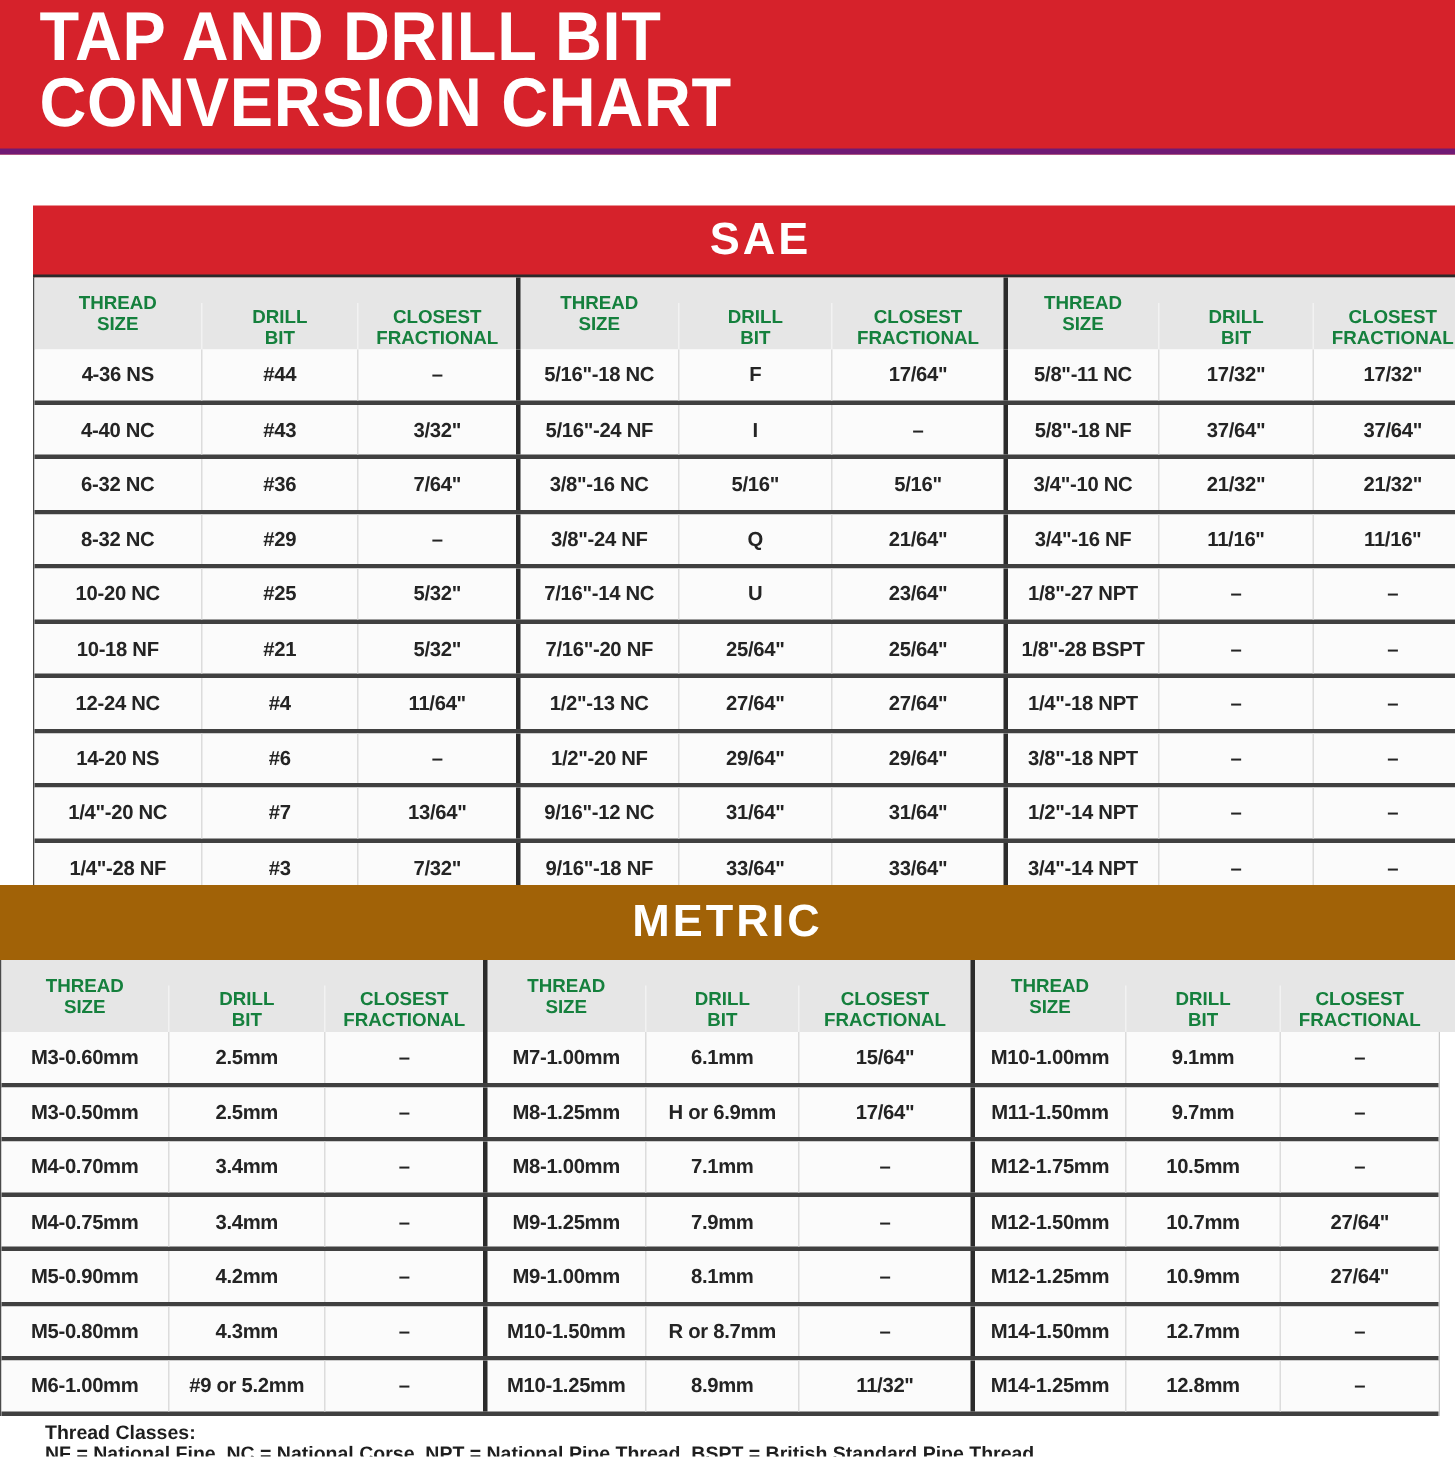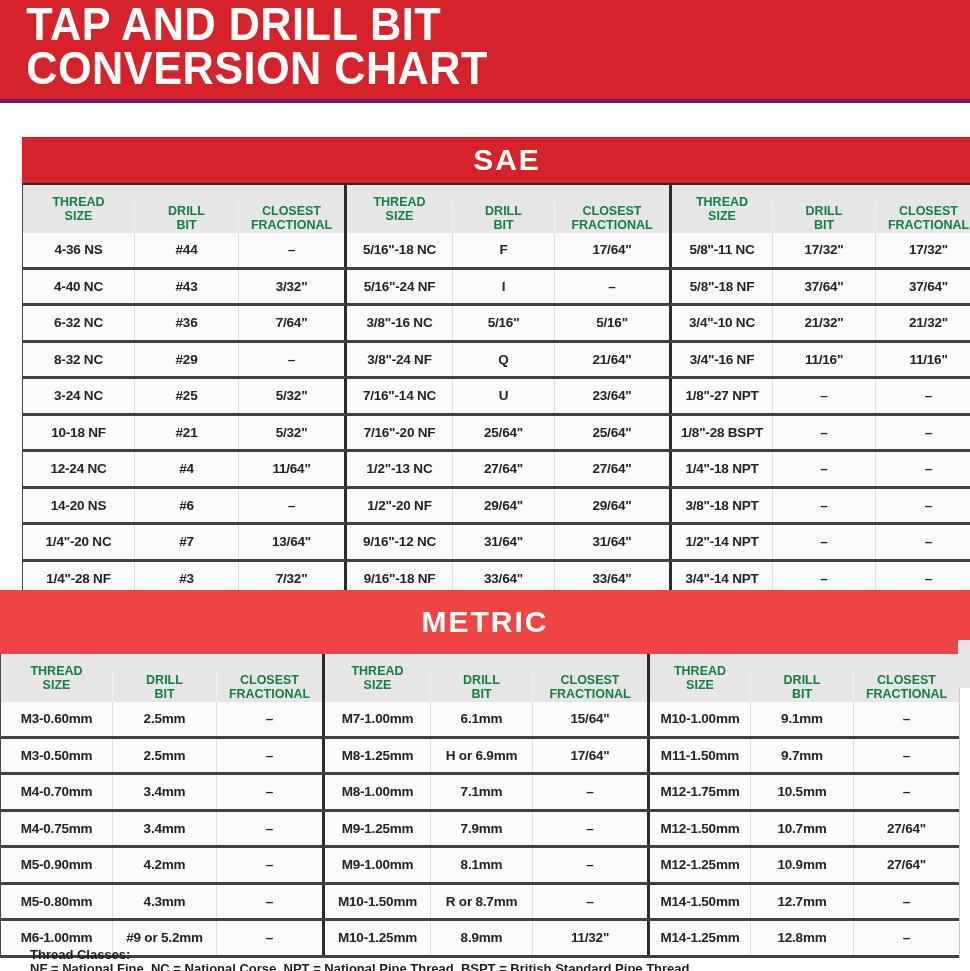--- a/index.html
+++ b/index.html
@@ -11,21 +11,21 @@
   .banner{position:absolute;top:0;left:0;width:970px;height:99px;background:#D6222B;border-bottom:4px solid #701a75;}
   .title{color:#ffffff;font-weight:900;font-size:46px;line-height:44px;padding:2px 0 0 28px;
          letter-spacing:0.5px;transform:scaleX(0.94);transform-origin:left top;white-space:nowrap;}
   
   .section{position:absolute;left:0;width:970px;}
   #sae-section{top:137px;padding-left:22px;}
   #metric-section{top:590px;}
   .bar{display:flex;align-items:center;justify-content:center;color:#ffffff;
        font-size:30px;font-weight:900;letter-spacing:2px;}
   .bar-red{height:46px;background:#D6222B;border-bottom:2px solid #2A2A2A;}
-  .bar-black{height:64px;background:#ef4444;}
+  .bar-black{height:50px;background:#a16207;}
   .hdr-ext{position:absolute;right:0;width:12px;height:48px;background:#E6E6E6;}
   .table{display:inline-block;vertical-align:top;border-left:1px solid #4A4A4A;border-right:1px solid #C8C8C8;}
   .grid9{display:grid;grid-template-columns:111px 104px 106px 108px 102px 115px 103px 103px 106px;}
   .thead{background:#E6E6E6;height:48px;}
   .hcell{display:flex;flex-direction:column;align-items:center;justify-content:center;
          font-size:12.5px;font-weight:bold;color:#15803d;line-height:14px;text-align:center;}
   .hcell.sep{border-left:1px solid #F2F2F2;margin-top:17px;}
   .grp{border-left:3px solid #2B2B2B !important;}
   .trow{height:33.5px;background:#FBFBFB;border-bottom:3px solid #404040;}
   .cell{display:flex;align-items:center;justify-content:center;
@@ -128,21 +128,21 @@
           <div class="cell sep">#29</div>
           <div class="cell sep">–</div>
           <div class="cell grp">3/8"-24 NF</div>
           <div class="cell sep">Q</div>
           <div class="cell sep">21/64"</div>
           <div class="cell grp">3/4"-16 NF</div>
           <div class="cell sep">11/16"</div>
           <div class="cell sep">11/16"</div>
         </div>
         <div class="trow grid9">
-          <div class="cell">3-24 NC</div>
+          <div class="cell">10-20 NC</div>
           <div class="cell sep">#25</div>
           <div class="cell sep">5/32"</div>
           <div class="cell grp">7/16"-14 NC</div>
           <div class="cell sep">U</div>
           <div class="cell sep">23/64"</div>
           <div class="cell grp">1/8"-27 NPT</div>
           <div class="cell sep">–</div>
           <div class="cell sep">–</div>
         </div>
         <div class="trow grid9">

